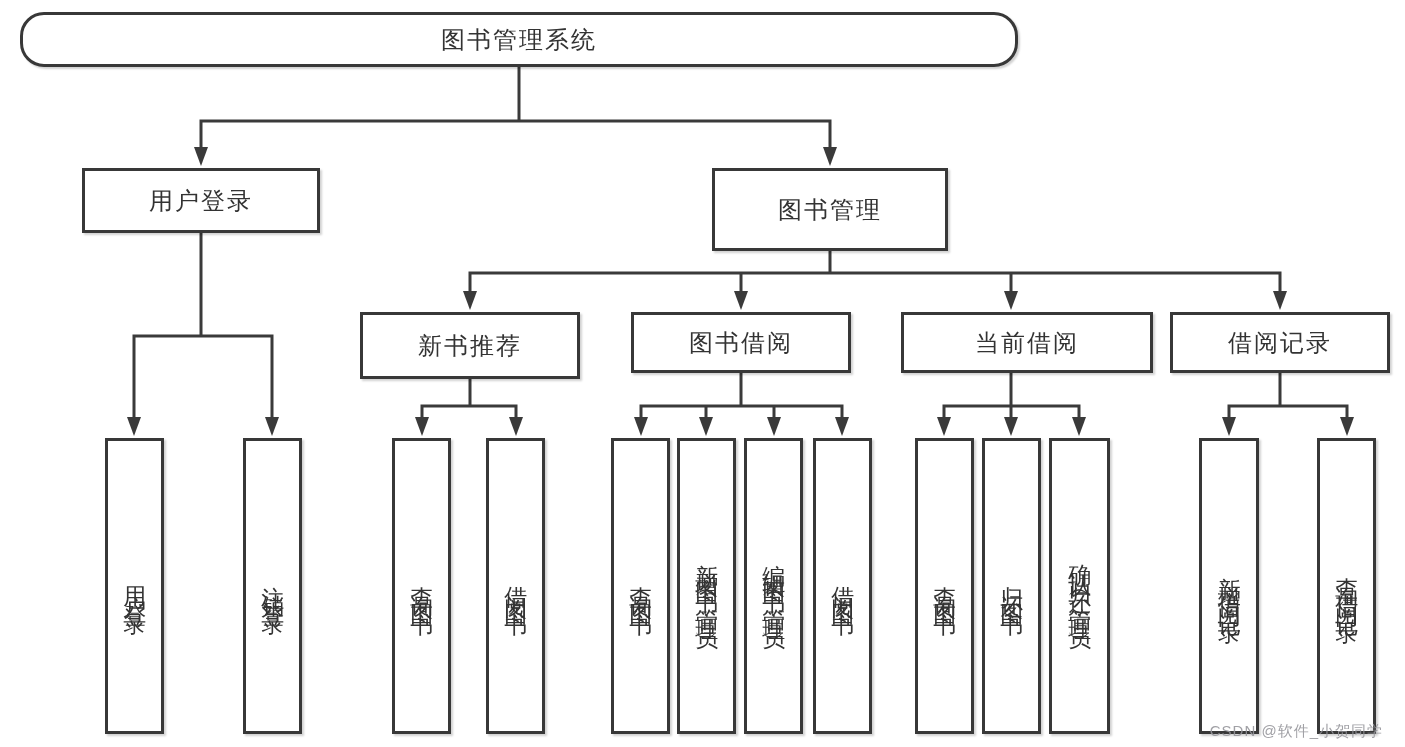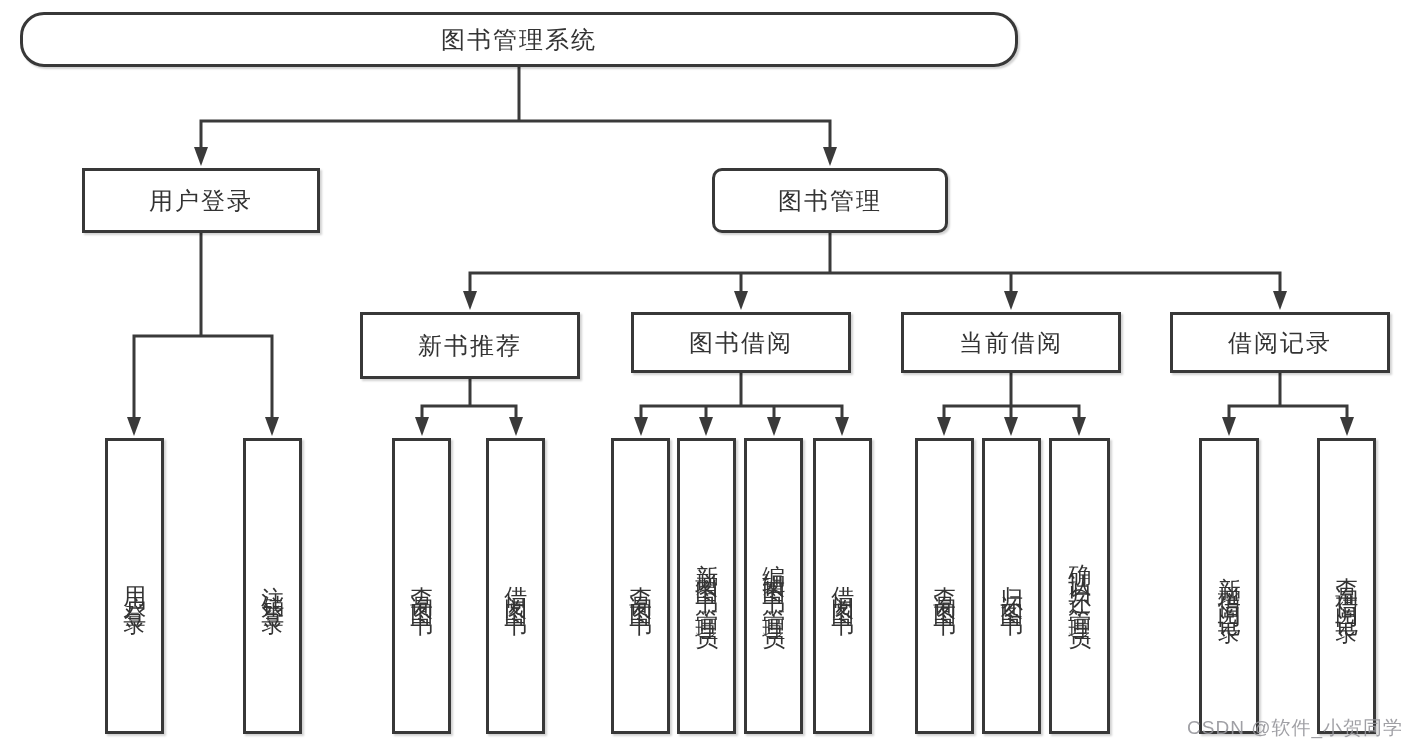--- a/index.html
+++ b/index.html
@@ -37,23 +37,23 @@
   .vlabel {
     writing-mode: vertical-rl;
     text-orientation: mixed;
     font-size: 23px;
     letter-spacing: 9px;
     line-height: 1.1;
     white-space: nowrap;
   }
   .watermark {
     position: absolute;
-    right: 2px;
+    right: 22px;
     bottom: 6px;
-    font-size: 19px;
+    font-size: 15px;
     letter-spacing: 1px;
     color: rgba(150, 150, 155, 0.9);
     z-index: 3;
     white-space: nowrap;
     text-align: right;
   }
 </style>
 </head>
 <body>
 
@@ -92,31 +92,31 @@
     </g>
   </svg>
 
   <div class="box" style="left:20px; top:12px; width:998px; height:55px;border-radius:24px;">
     <span class="hlabel">图书管理系统</span>
   </div>
 
   <div class="box" style="left:82px; top:168px; width:238px; height:65px;">
     <span class="hlabel">用户登录</span>
   </div>
-  <div class="box" style="left:712px; top:168px; width:236px; height:65px;border-radius:10px;">
+  <div class="box" style="left:712px; top:168px; width:236px; height:83px;">
     <span class="hlabel">图书管理</span>
   </div>
 
   <div class="box" style="left:360px; top:312px; width:220px; height:67px;">
     <span class="hlabel">新书推荐</span>
   </div>
   <div class="box" style="left:631px; top:312px; width:220px; height:61px;">
     <span class="hlabel">图书借阅</span>
   </div>
-  <div class="box" style="left:901px; top:312px; width:220px; height:61px;">
+  <div class="box" style="left:901px; top:312px; width:252px; height:61px;">
     <span class="hlabel">当前借阅</span>
   </div>
   <div class="box" style="left:1170px; top:312px; width:220px; height:61px;">
     <span class="hlabel">借阅记录</span>
   </div>
 
   <div class="box" style="left:105px; top:438px; width:59px; height:296px;">
     <span class="vlabel">用户登录</span>
   </div>
   <div class="box" style="left:243px; top:438px; width:59px; height:296px;">

